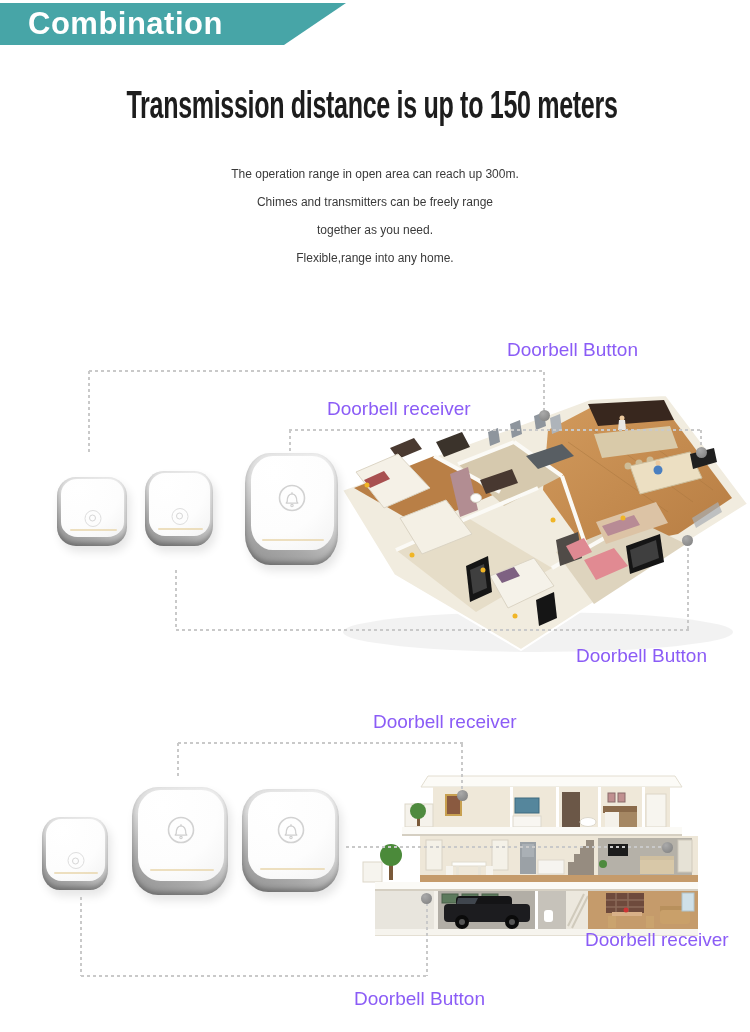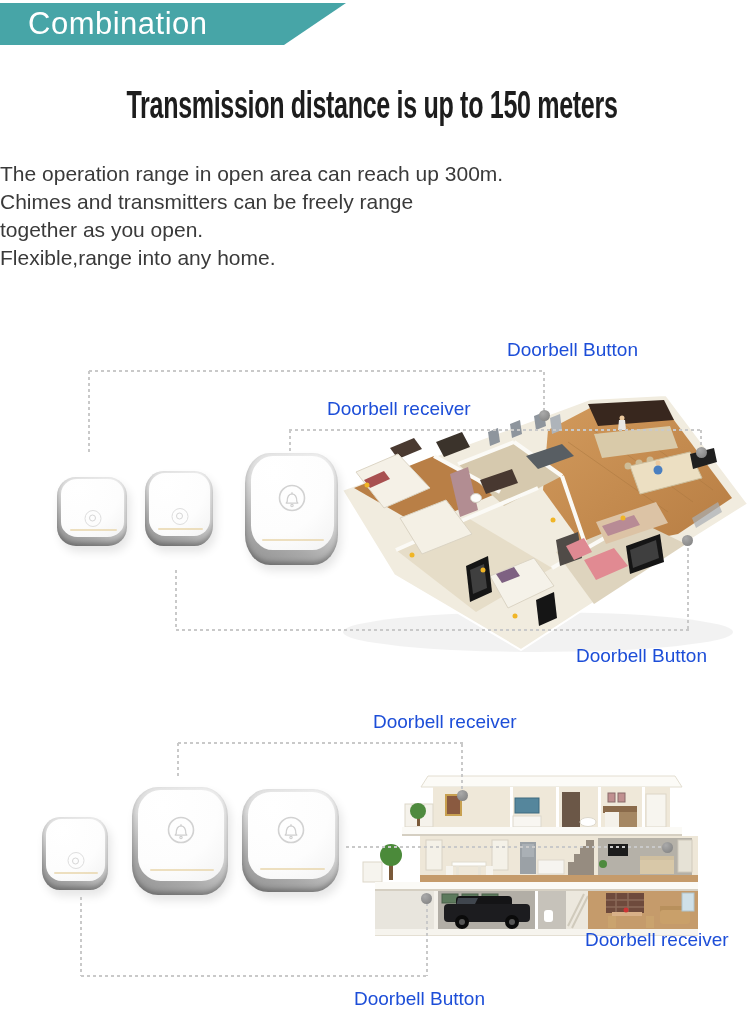--- a/index.html
+++ b/index.html
@@ -9,39 +9,39 @@
     font-family:"Liberation Sans","DejaVu Sans",sans-serif;
   }
   
   .banner{
     position:absolute;left:0;top:3px;width:348px;height:42px;
     background:#47a5a7;
     clip-path:polygon(0 0,346px 0,284px 100%,0 100%);
   }
   .banner span{
     display:block;color:#ffffff;font-size:31px;line-height:42px;
-    padding-left:28px;letter-spacing:.5px;font-weight:400;
+    padding-left:28px;letter-spacing:.5px;font-weight:700;
   }
   
   .headline{
     position:absolute;left:0;top:84px;width:750px;margin:0;
   }
   .headline span{
     display:inline-block;white-space:nowrap;
     font-size:38px;font-weight:700;color:#1d1d1d;letter-spacing:-.5px;
     transform:scaleX(.66);transform-origin:center;
   }
   
   .desc{
-    position:absolute;left:0;top:160px;width:750px;
-    color:#3a3a3a;font-size:21px;line-height:28px;
+    position:absolute;left:0;top:160px;width:750px;text-align:center;
+    color:#3a3a3a;font-size:12px;line-height:28px;
   }
   
   .lbl{
-    position:absolute;font-size:19px;color:#1d4ed8;white-space:nowrap;z-index:6;
+    position:absolute;font-size:19px;color:#8b5cf6;white-space:nowrap;z-index:6;
   }
   
   .dash-h{position:absolute;height:2px;z-index:5;
     background-image:repeating-linear-gradient(90deg,#c9c9c9 0,#c9c9c9 3px,transparent 3px,transparent 6px);}
   .dash-v{position:absolute;width:2px;z-index:5;
     background-image:repeating-linear-gradient(180deg,#c9c9c9 0,#c9c9c9 3px,transparent 3px,transparent 6px);}
   .dot{position:absolute;width:11px;height:11px;border-radius:50%;z-index:6;
     background:radial-gradient(circle at 35% 30%,#aaaaaa,#7d7d7d);}
   
   .device{position:absolute;z-index:4;}
@@ -68,21 +68,21 @@
     <span>Combination</span>
   </div>
 
   <h1 class="headline">
     <span>Transmission distance is up to 150 meters</span>
   </h1>
 
   <div class="desc">
     <div>The operation range in open area can reach up 300m.</div>
     <div>Chimes and transmitters can be freely range</div>
-    <div>together as you open.</div>
+    <div>together as you need.</div>
     <div>Flexible,range into any home.</div>
   </div>
 
   <div class="lbl" style="left:507px;top:339px">Doorbell Button</div>
   <div class="lbl" style="left:327px;top:398px">Doorbell receiver</div>
   <div class="lbl" style="left:576px;top:645px">Doorbell Button</div>
 
   <div class="dash-v" style="left:88px;top:371px;height:82px"></div>
   <div class="dash-h" style="left:89px;top:370px;width:456px"></div>
   <div class="dash-v" style="left:543px;top:372px;height:40px"></div>

